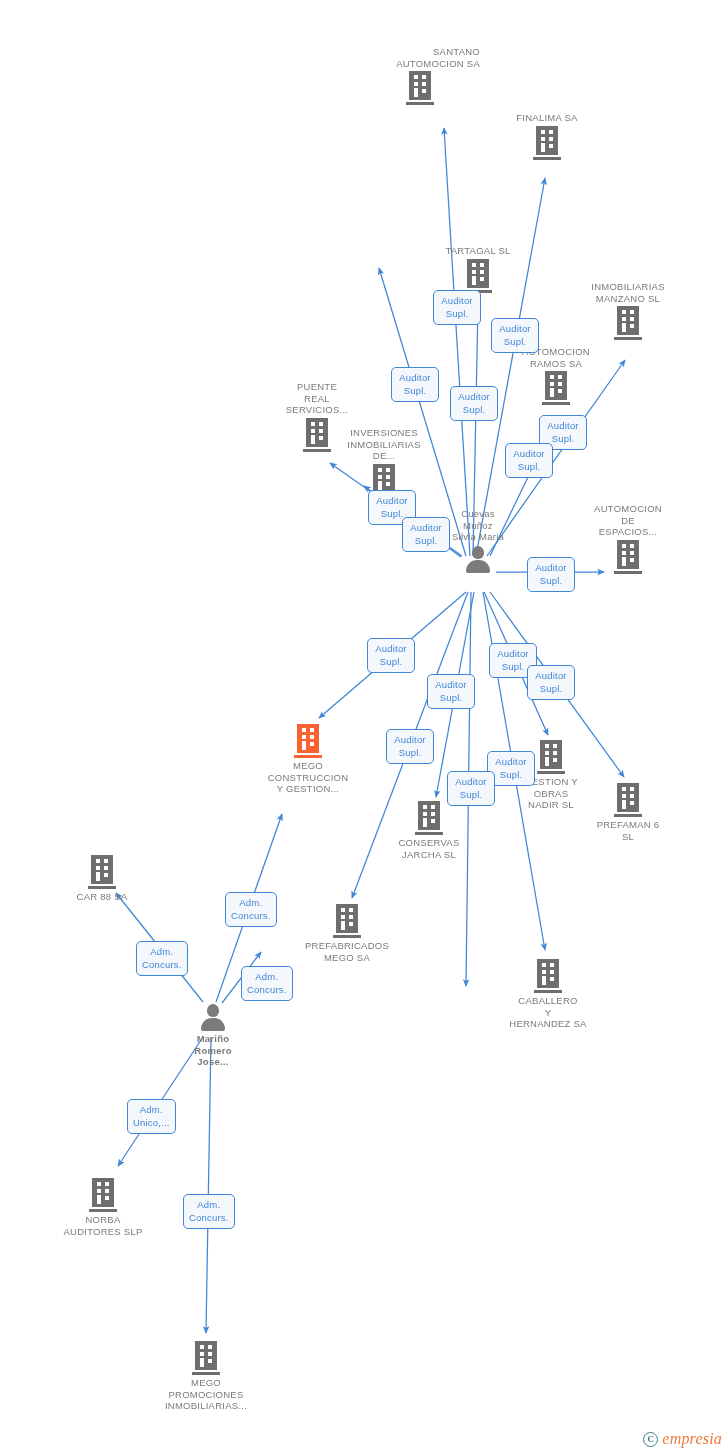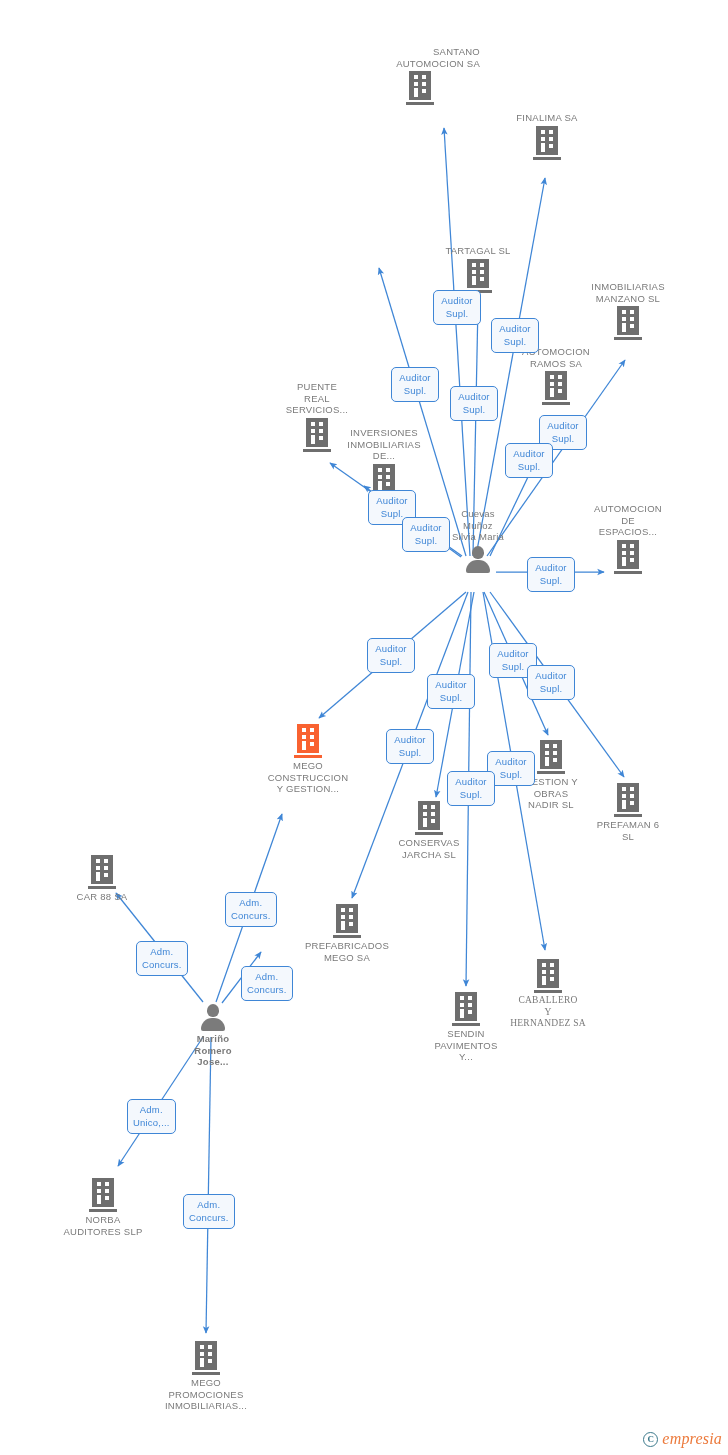--- a/index.html
+++ b/index.html
@@ -334,51 +334,36 @@
         <span class="win" style="left:16px;top:4px"></span>
       <span class="win" style="left:8px;top:11px"></span>
         <span class="win" style="left:16px;top:11px"></span>
       <span class="win" style="left:16px;top:18px"></span>
         <span class="door"></span>
     </span>
     <span class="caption">PREFABRICADOS
 MEGO SA</span>
   </div>
 
-  <div class="node label-below" style="left:548px;top:959px;font-family:Liberation Serif, serif;">
+  <div class="node label-below" style="left:548px;top:959px;">
     <span class="glyph bld" style="--c:#6e6e6e">
       <span class="body"></span>
         <span class="base"></span>
       <span class="win" style="left:8px;top:4px"></span>
         <span class="win" style="left:16px;top:4px"></span>
       <span class="win" style="left:8px;top:11px"></span>
         <span class="win" style="left:16px;top:11px"></span>
       <span class="win" style="left:16px;top:18px"></span>
         <span class="door"></span>
     </span>
     <span class="caption">CABALLERO
 Y
 HERNANDEZ SA</span>
   </div>
 
-  <div class="node label-below" style="left:466px;top:992px;">
-    <span class="glyph bld" style="--c:#6e6e6e">
-      <span class="body"></span>
-        <span class="base"></span>
-      <span class="win" style="left:8px;top:4px"></span>
-        <span class="win" style="left:16px;top:4px"></span>
-      <span class="win" style="left:8px;top:11px"></span>
-        <span class="win" style="left:16px;top:11px"></span>
-      <span class="win" style="left:16px;top:18px"></span>
-        <span class="door"></span>
-    </span>
-    <span class="caption">SENDIN
-PAVIMENTOS
-Y...</span>
-  </div>
 
   <div class="node label-below" style="left:103px;top:1178px;">
     <span class="glyph bld" style="--c:#6e6e6e">
       <span class="body"></span>
         <span class="base"></span>
       <span class="win" style="left:8px;top:4px"></span>
         <span class="win" style="left:16px;top:4px"></span>
       <span class="win" style="left:8px;top:11px"></span>
         <span class="win" style="left:16px;top:11px"></span>
       <span class="win" style="left:16px;top:18px"></span>

